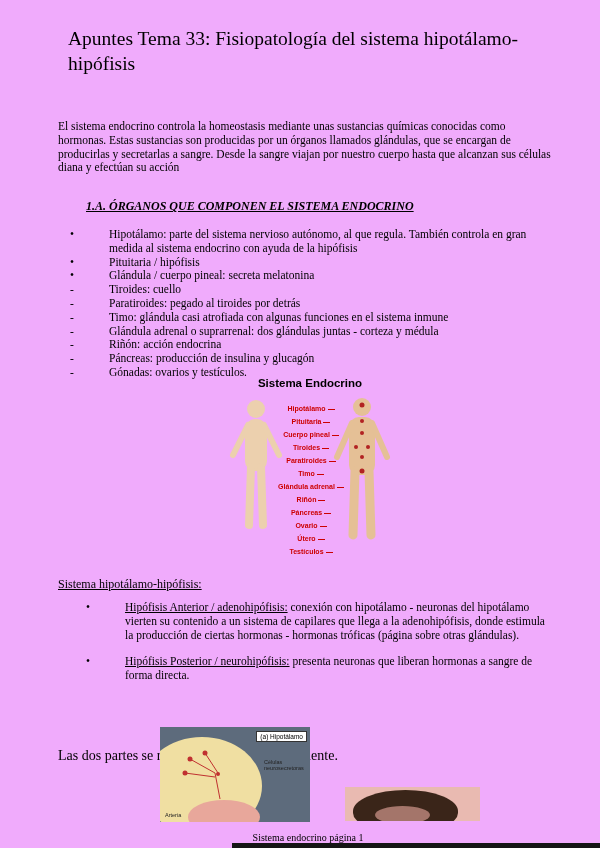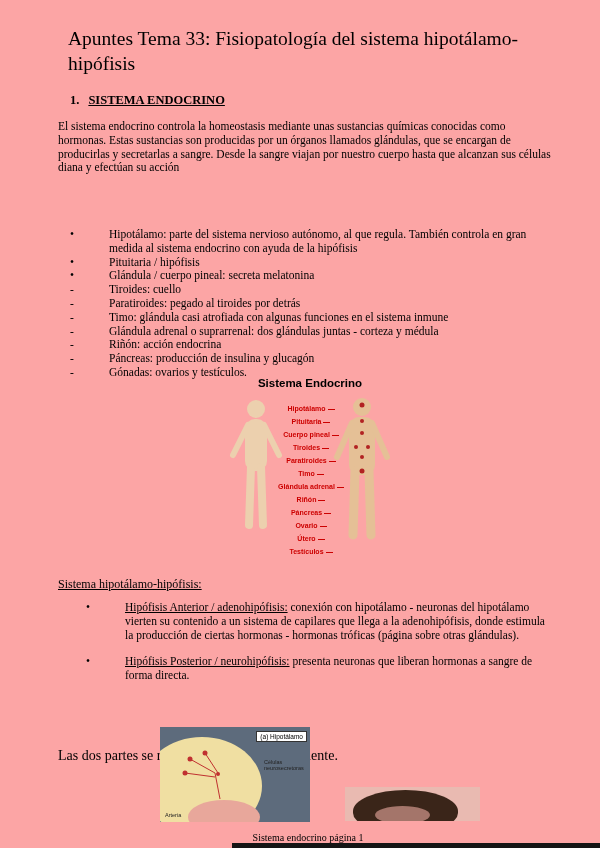--- a/index.html
+++ b/index.html
@@ -1,17 +1,17 @@
 <!DOCTYPE html>
 <html><head>
 <meta charset="utf-8">
 <style>
   * { margin:0; padding:0; box-sizing:border-box; }
   html,body { background:#ffffff; }
-  .page { position:relative; width:600px; height:848px; background:#fca5a5;
+  .page { position:relative; width:600px; height:848px; background:#f0abfc;
           font-family:"Liberation Serif", serif; color:#000; overflow:hidden; }
 
   .doc-title { position:absolute; left:68px; top:26px; width:484px;
                font-size:19.5px; line-height:1.3; font-weight:400; }
 
   .sec-head { position:absolute; left:70px; top:93px; font-size:12.5px; font-weight:700; }
   .sec-head .num { margin-right:9px; }
   .u { text-decoration:underline; }
 
   .intro { position:absolute; left:58px; top:120px; width:494px;
@@ -70,26 +70,24 @@
   .footer { position:absolute; left:0; right:0; top:832px; text-align:center; font-size:10px;padding-left:16px; }
   .strip { position:absolute; left:232px; right:0; bottom:0; height:5px; background:#151515; }
 </style>
 </head>
 <body>
 
 <div class="page">
 
   <h1 class="doc-title">Apuntes Tema 33: Fisiopatología del sistema hipotálamo-hipófisis</h1>
 
-  <div class="sec-head">
-    <span class="num">1.</span><span class="u">SISTEMA ENDOCRINO</span>
-  </div>
 
   <p class="intro">El sistema endocrino controla la homeostasis mediante unas sustancias químicas conocidas como hormonas. Estas sustancias son producidas por un órganos llamados glándulas, que se encargan de producirlas y secretarlas a sangre. Desde la sangre viajan por nuestro cuerpo hasta que alcanzan sus células diana y efectúan su acción</p>
 
+  <div class="sub-head">1.A. ÓRGANOS QUE COMPONEN EL SISTEMA ENDOCRINO</div>
 
   <div class="organ-list">
     <div class="li">
         <span class="mk">•</span>
         <span class="tx">Hipotálamo: parte del sistema nervioso autónomo, al que regula. También controla en gran medida al sistema endocrino con ayuda de la hipófisis</span>
       </div>
     <div class="li">
         <span class="mk">•</span>
         <span class="tx">Pituitaria / hipófisis</span>
       </div>

